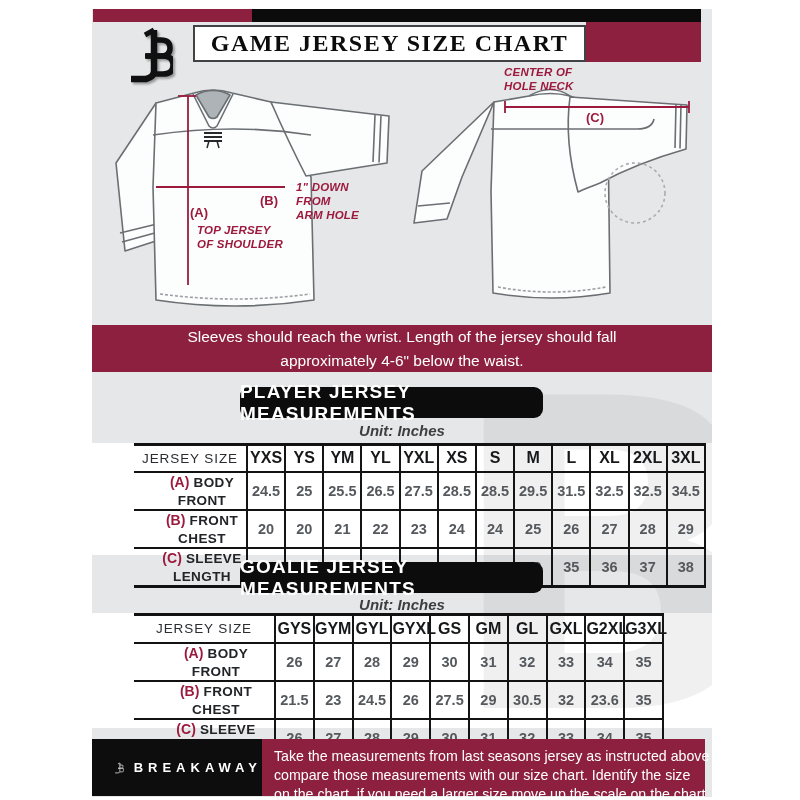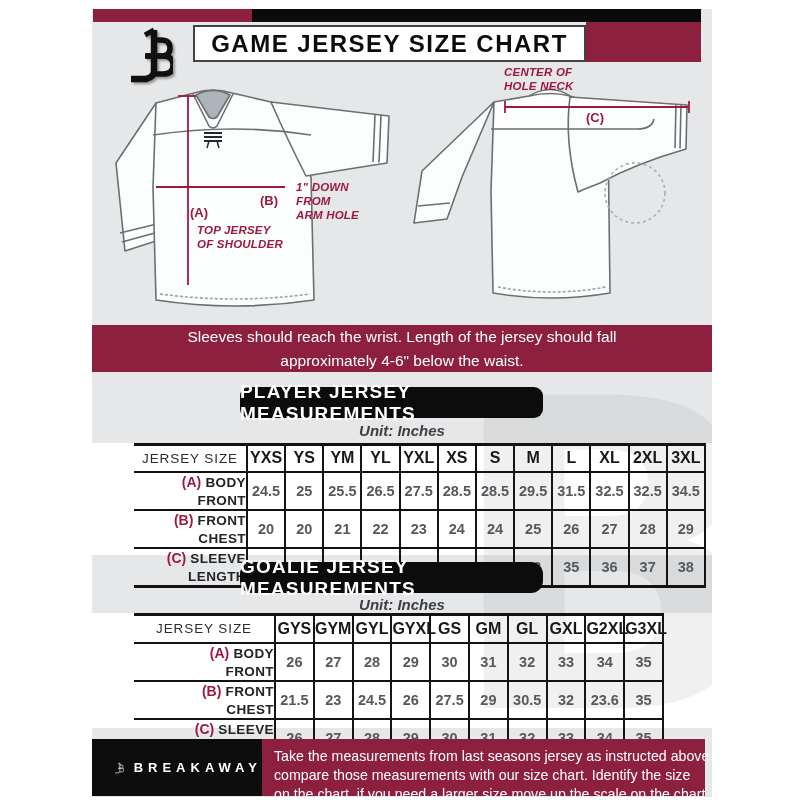--- a/index.html
+++ b/index.html
@@ -14,53 +14,53 @@
   .watermark{position:absolute;z-index:2;right:-60px;top:335px;font-size:430px;line-height:1;
              font-weight:700;color:rgba(110,112,118,0.10);font-family:"DejaVu Sans",sans-serif;
              user-select:none;}
   
   .topbar-maroon{left:1px;top:0;width:159px;height:13px;background:var(--maroon);}
   .topbar-black{left:160px;top:0;width:449px;height:13px;background:#0b0b0b;}
   .title-maroon-block{left:494px;top:13px;width:115px;height:40px;background:var(--maroon);}
   .title-box{left:101px;top:16px;width:393px;height:37px;background:#ffffff;
              border:2px solid #404245;box-sizing:border-box;display:flex;align-items:center;
              justify-content:center;}
-  .title-box span{font-size:24px;font-weight:800;letter-spacing:1.5px;color:#0c0c0c;}
+  .title-box span{font-size:24px;font-weight:800;letter-spacing:1.5px;color:#0c0c0c;font-family:Liberation Serif, serif;}
   .brand-logo{left:33px;top:18px;filter:drop-shadow(2px 2px 1px rgba(0,0,0,0.35));}
   
   .ann{position:absolute;z-index:4;color:var(--maroon-ink);}
   .ann-key{font-weight:800;font-size:13px;}
   .ann-note{font-style:italic;font-weight:700;font-size:11.5px;line-height:14px;letter-spacing:.2px;}
   
   .notice{left:0;top:316px;width:620px;height:47px;background:var(--maroon);color:#fff;
           display:flex;flex-direction:column;align-items:center;justify-content:center;
           font-size:15.5px;font-weight:500;line-height:1.5;}
   
   .section-head{left:148px;width:303px;height:31px;background:#0c0c0c;border-radius:9px;
                 color:#fff;display:flex;align-items:center;justify-content:center;
                 font-size:19px;font-weight:800;letter-spacing:1.2px;}
   .head-player{top:378px;}
-  .head-goalie{top:553px;border-radius:12px;}
+  .head-goalie{top:553px;}
   .unit{left:0;width:620px;text-align:center;font-size:15px;font-weight:700;font-style:italic;
         color:#3c3e41;}
   .unit-player{top:413px;}
   .unit-goalie{top:587px;}
   
   table.size-table{position:absolute;z-index:3;border-collapse:collapse;table-layout:fixed;
                    border-bottom:3px solid #121212;}
   table.size-table tr{border-top:2px solid #121212;}
   table.size-table thead tr{border-top:3px solid #121212;}
   table.size-table th,table.size-table td{padding:0;text-align:center;vertical-align:middle;
                    font-family:"Liberation Sans",sans-serif;}
   table.size-table th.size,table.size-table td.val{border-left:2px solid #141414;}
   table.size-table th.size:last-child,table.size-table td.val:last-child{border-right:2px solid #141414;}
   table.size-table th.corner{font-size:13.5px;font-weight:500;letter-spacing:.9px;color:#2b2d30;}
   table.size-table th.size{font-size:16px;font-weight:800;color:#17181a;}
   table.size-table td.val{font-size:14.5px;font-weight:600;color:#55595d;}
-  table.size-table td.rowlabel{text-align:right;padding-left:24px;}
+  table.size-table td.rowlabel{text-align:center;padding-left:24px;}
   td.rowlabel .key{color:var(--maroon-ink);font-weight:800;font-size:14px;}
   td.rowlabel .lbl{color:#222427;font-weight:700;font-size:13.5px;letter-spacing:.4px;}
   #player-table{left:42px;top:434px;width:571px;}
   #goalie-table{left:42px;top:604px;width:529px;}
   #player-table tr{height:27px;}
   #goalie-table tr{height:28px;}
   
   .footer-black{left:0;top:730px;width:170px;height:57px;background:#0d0d0d;display:flex;
                 align-items:center;gap:10px;padding-left:22px;box-sizing:border-box;}
   .footer-brand{color:#fff;font-size:13px;font-weight:700;letter-spacing:5px;text-align:center;}

